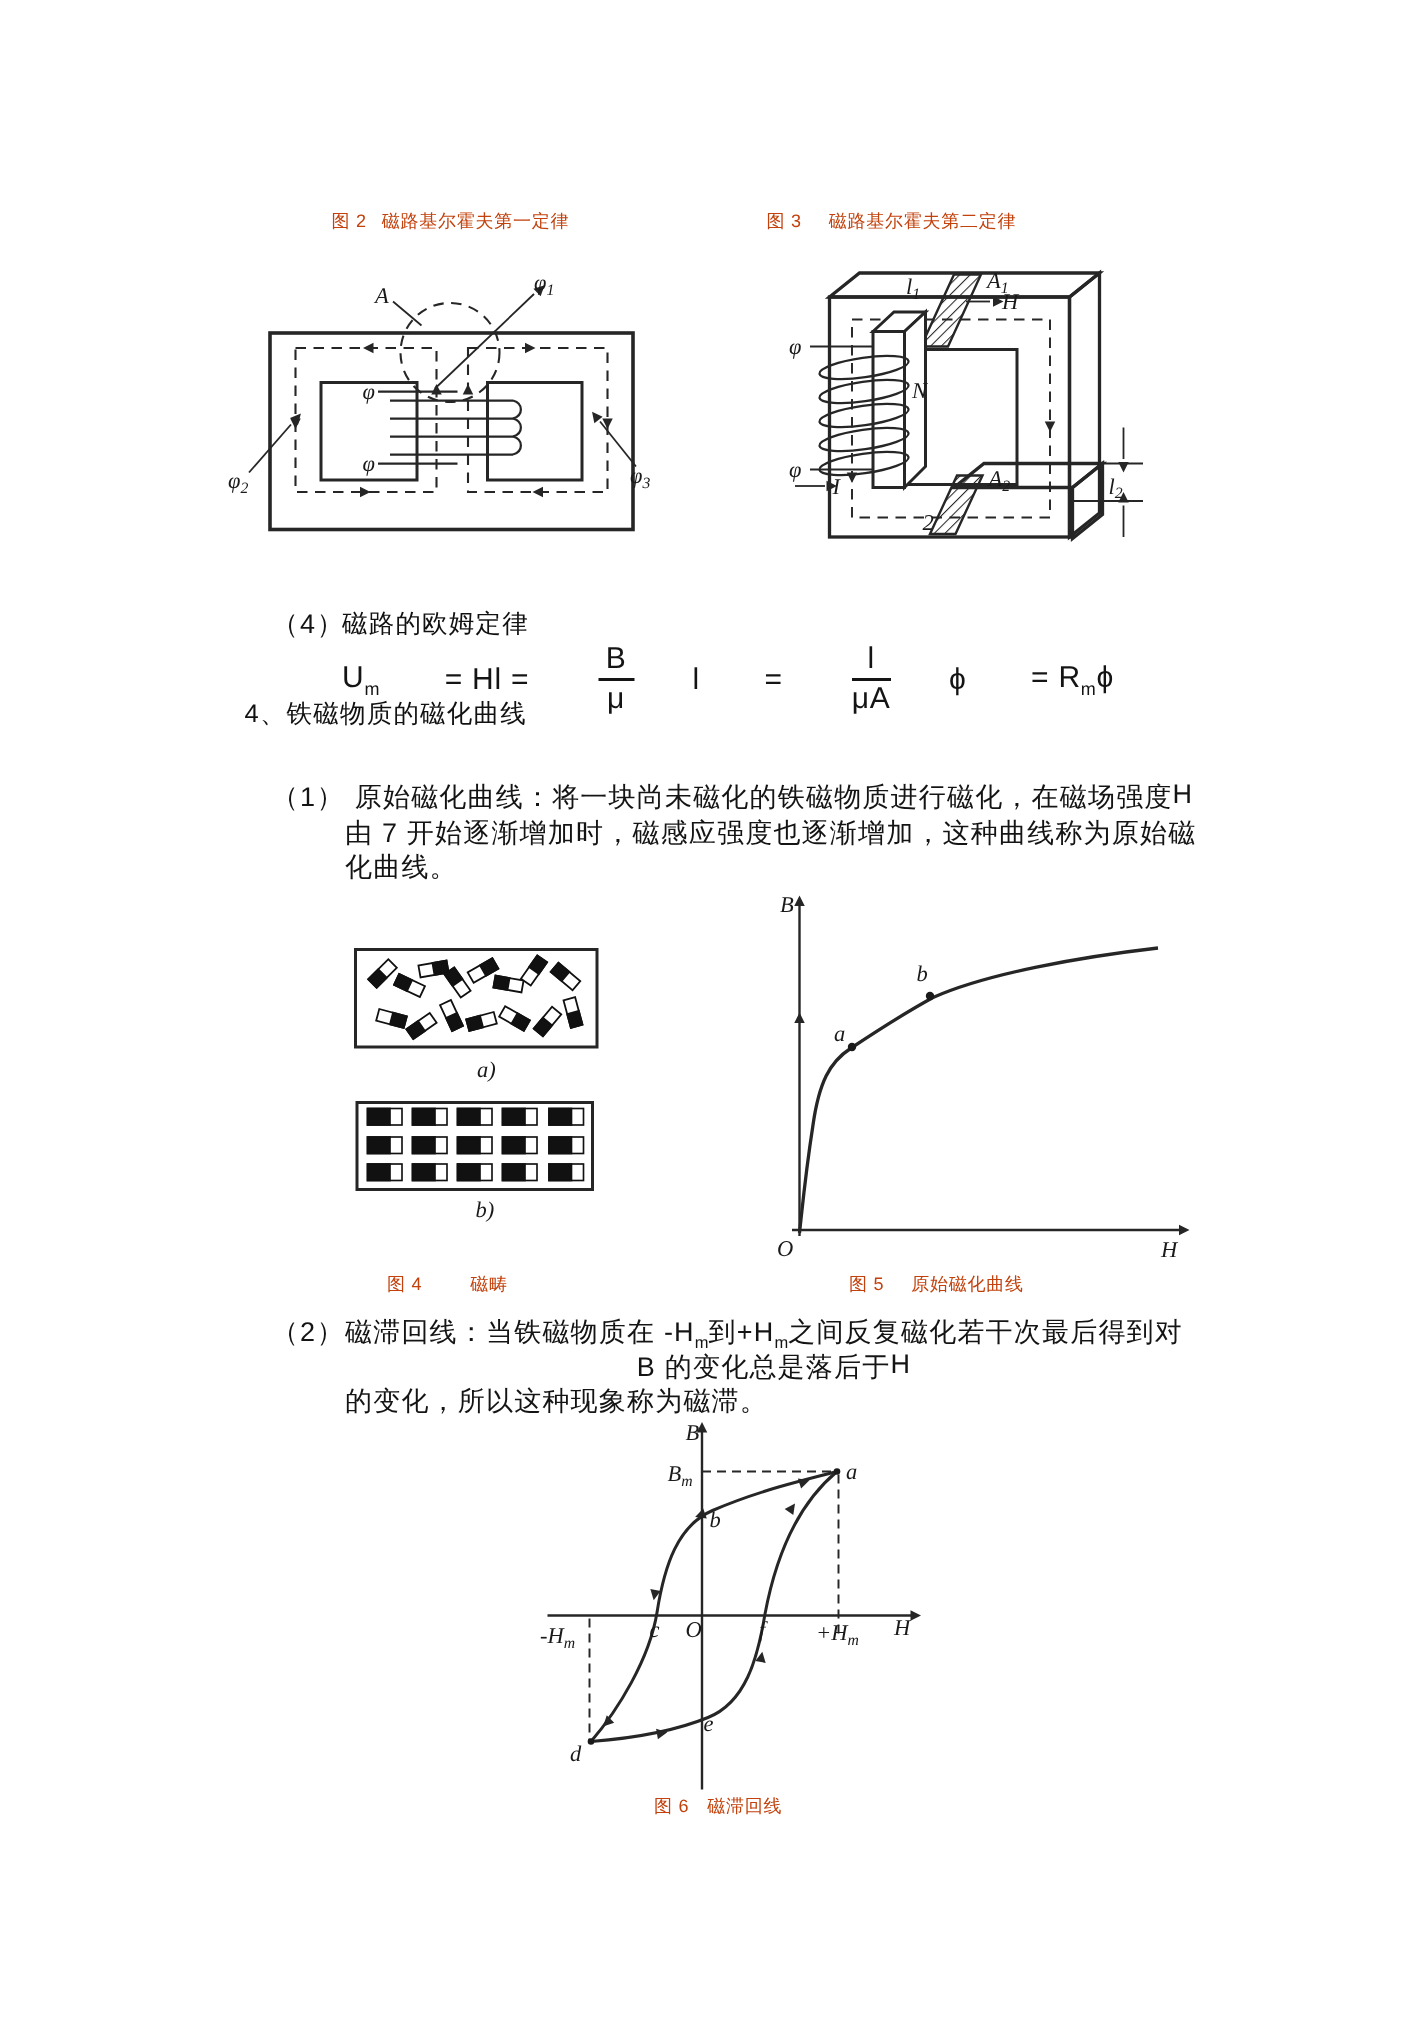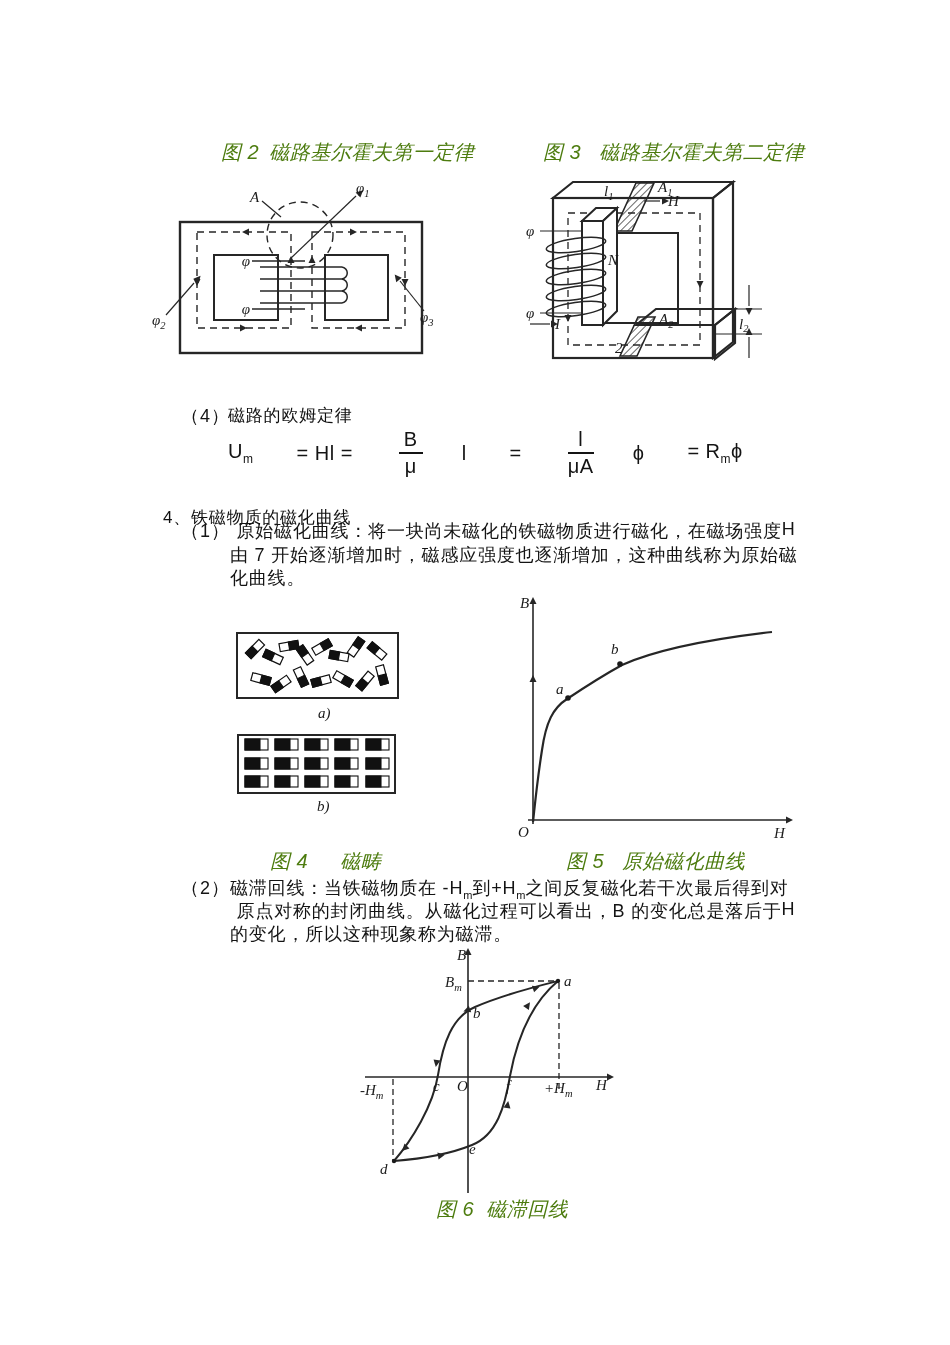--- a/index.html
+++ b/index.html
@@ -1,21 +1,21 @@
 <!DOCTYPE html>
 <html><head>
 <meta charset="utf-8">
 <style>
   html,body{margin:0;padding:0;}
   body{
     width:950px;height:1345px;position:relative;background:#ffffff;
     font-family:"Liberation Sans",sans-serif;color:#111;overflow:hidden;
   }
   .abs{position:absolute;}
-  .cap{font-size:20px;letter-spacing:.5px;color:#4d7c0f;white-space:nowrap;font-style:italic;}
+  .cap{font-size:12px;letter-spacing:.5px;color:#c2410c;white-space:nowrap;}
   .cap .t{margin-left:10px;}
   .body-line{font-size:18px;letter-spacing:.8px;white-space:nowrap;color:#141414;}
   .item-no{font-size:18px;letter-spacing:1px;color:#141414;}
   .heading{font-size:17px;letter-spacing:.8px;color:#111;}
   .jline{display:flex;justify-content:center;width:572px;}
   .body-line sub{font-size:11px;letter-spacing:0;}
   
   .formula{display:flex;align-items:center;font-size:20px;letter-spacing:.5px;color:#141414;gap:36px;}
   .formula .grp{display:inline;white-space:nowrap;}
   .formula sub{font-size:12px;}
@@ -30,21 +30,21 @@
   .stroke{stroke:#262626;fill:none;}
 </style>
 </head>
 <body>
 
 <div>
 
   <div class="abs cap" style="left:221px;top:139px">
     <span>图 2</span><span class="t">磁路基尔霍夫第一定律</span>
   </div>
-  <div class="abs cap" style="left:543px;top:139px">
+  <div class="abs cap" style="left:511px;top:139px">
     <span>图 3</span><span class="t" style="margin-left:18px">磁路基尔霍夫第二定律</span>
   </div>
 
   <svg style="left:150px;top:175px" width="300" height="190" viewBox="0 0 300 190">
     <g class="stroke" stroke-width="2.4">
       <rect x="30" y="47" width="242" height="131"></rect>
       <rect x="64" y="80" width="64" height="65" stroke-width="2"></rect>
       <rect x="175" y="80" width="63" height="65" stroke-width="2"></rect>
     </g>
     <g class="stroke" stroke-width="1.4" stroke-dasharray="7,5">
@@ -170,21 +170,21 @@
     <span>l</span>
     <span class="sp">=</span>
     <span class="frac">
         <span class="num">l</span>
         <span class="den">μA</span>
       </span>
     <span>ϕ</span>
     <span class="grp sp"><span>= R</span><sub>m</sub><span>ϕ</span></span>
   </div>
 
-  <div class="abs heading" style="left:163px;top:506px">4、铁磁物质的磁化曲线</div>
+  <div class="abs heading" style="left:163px;top:464px">4、铁磁物质的磁化曲线</div>
 
   <div class="abs item-no" style="left:181px;top:519px">（1）</div>
   <div class="abs body-line jline" style="left:230px;top:519px">
     <span>原始磁化曲线：将一块尚未磁化的铁磁物质进行磁化，在磁场强度</span>
     <span>H</span>
   </div>
   <div class="abs body-line" style="left:230px;top:543px">由 7 开始逐渐增加时，磁感应强度也逐渐增加，这种曲线称为原始磁</div>
   <div class="abs body-line" style="left:230px;top:566px">化曲线。</div>
 
   <svg style="left:225px;top:618px" width="205" height="195" viewBox="0 0 205 195">
@@ -333,33 +333,32 @@
       <circle cx="88" cy="106" r="2.8"></circle>
       <circle cx="140" cy="72" r="2.8"></circle>
     </g>
     <text x="76" y="102">a</text>
     <text x="131" y="62">b</text>
     <text x="40" y="16">B</text>
     <text x="294" y="246">H</text>
     <text x="38" y="245">O</text>
   </svg>
 
-  <div class="abs cap" style="left:270px;top:848px">
+  <div class="abs cap" style="left:258px;top:848px">
     <span>图 4</span><span class="t" style="margin-left:32px">磁畴</span>
   </div>
   <div class="abs cap" style="left:566px;top:848px">
     <span>图 5</span><span class="t" style="margin-left:18px">原始磁化曲线</span>
   </div>
 
   <div class="abs item-no" style="left:181px;top:876px">（2）</div>
   <div class="abs body-line" style="left:230px;top:876px">
     <span>磁滞回线：当铁磁物质在 -H</span><sub>m</sub><span>到+H</span><sub>m</sub><span>之间反复磁化若干次最后得到对</span>
   </div>
   <div class="abs body-line jline" style="left:230px;top:899px">
-    <span>原点对称的封闭曲线。从磁化过程可以看出，</span>
     <span>B 的变化总是落后于</span>
     <span>H</span>
   </div>
   <div class="abs body-line" style="left:230px;top:922px">的变化，所以这种现象称为磁滞。</div>
 
   <svg style="left:350px;top:948px" width="275" height="248" viewBox="0 0 275 248">
     <g class="stroke" stroke-width="1.6">
       <line x1="118" y1="6" x2="118" y2="245"></line>
       <line x1="15" y1="129" x2="258" y2="129"></line>
     </g>

